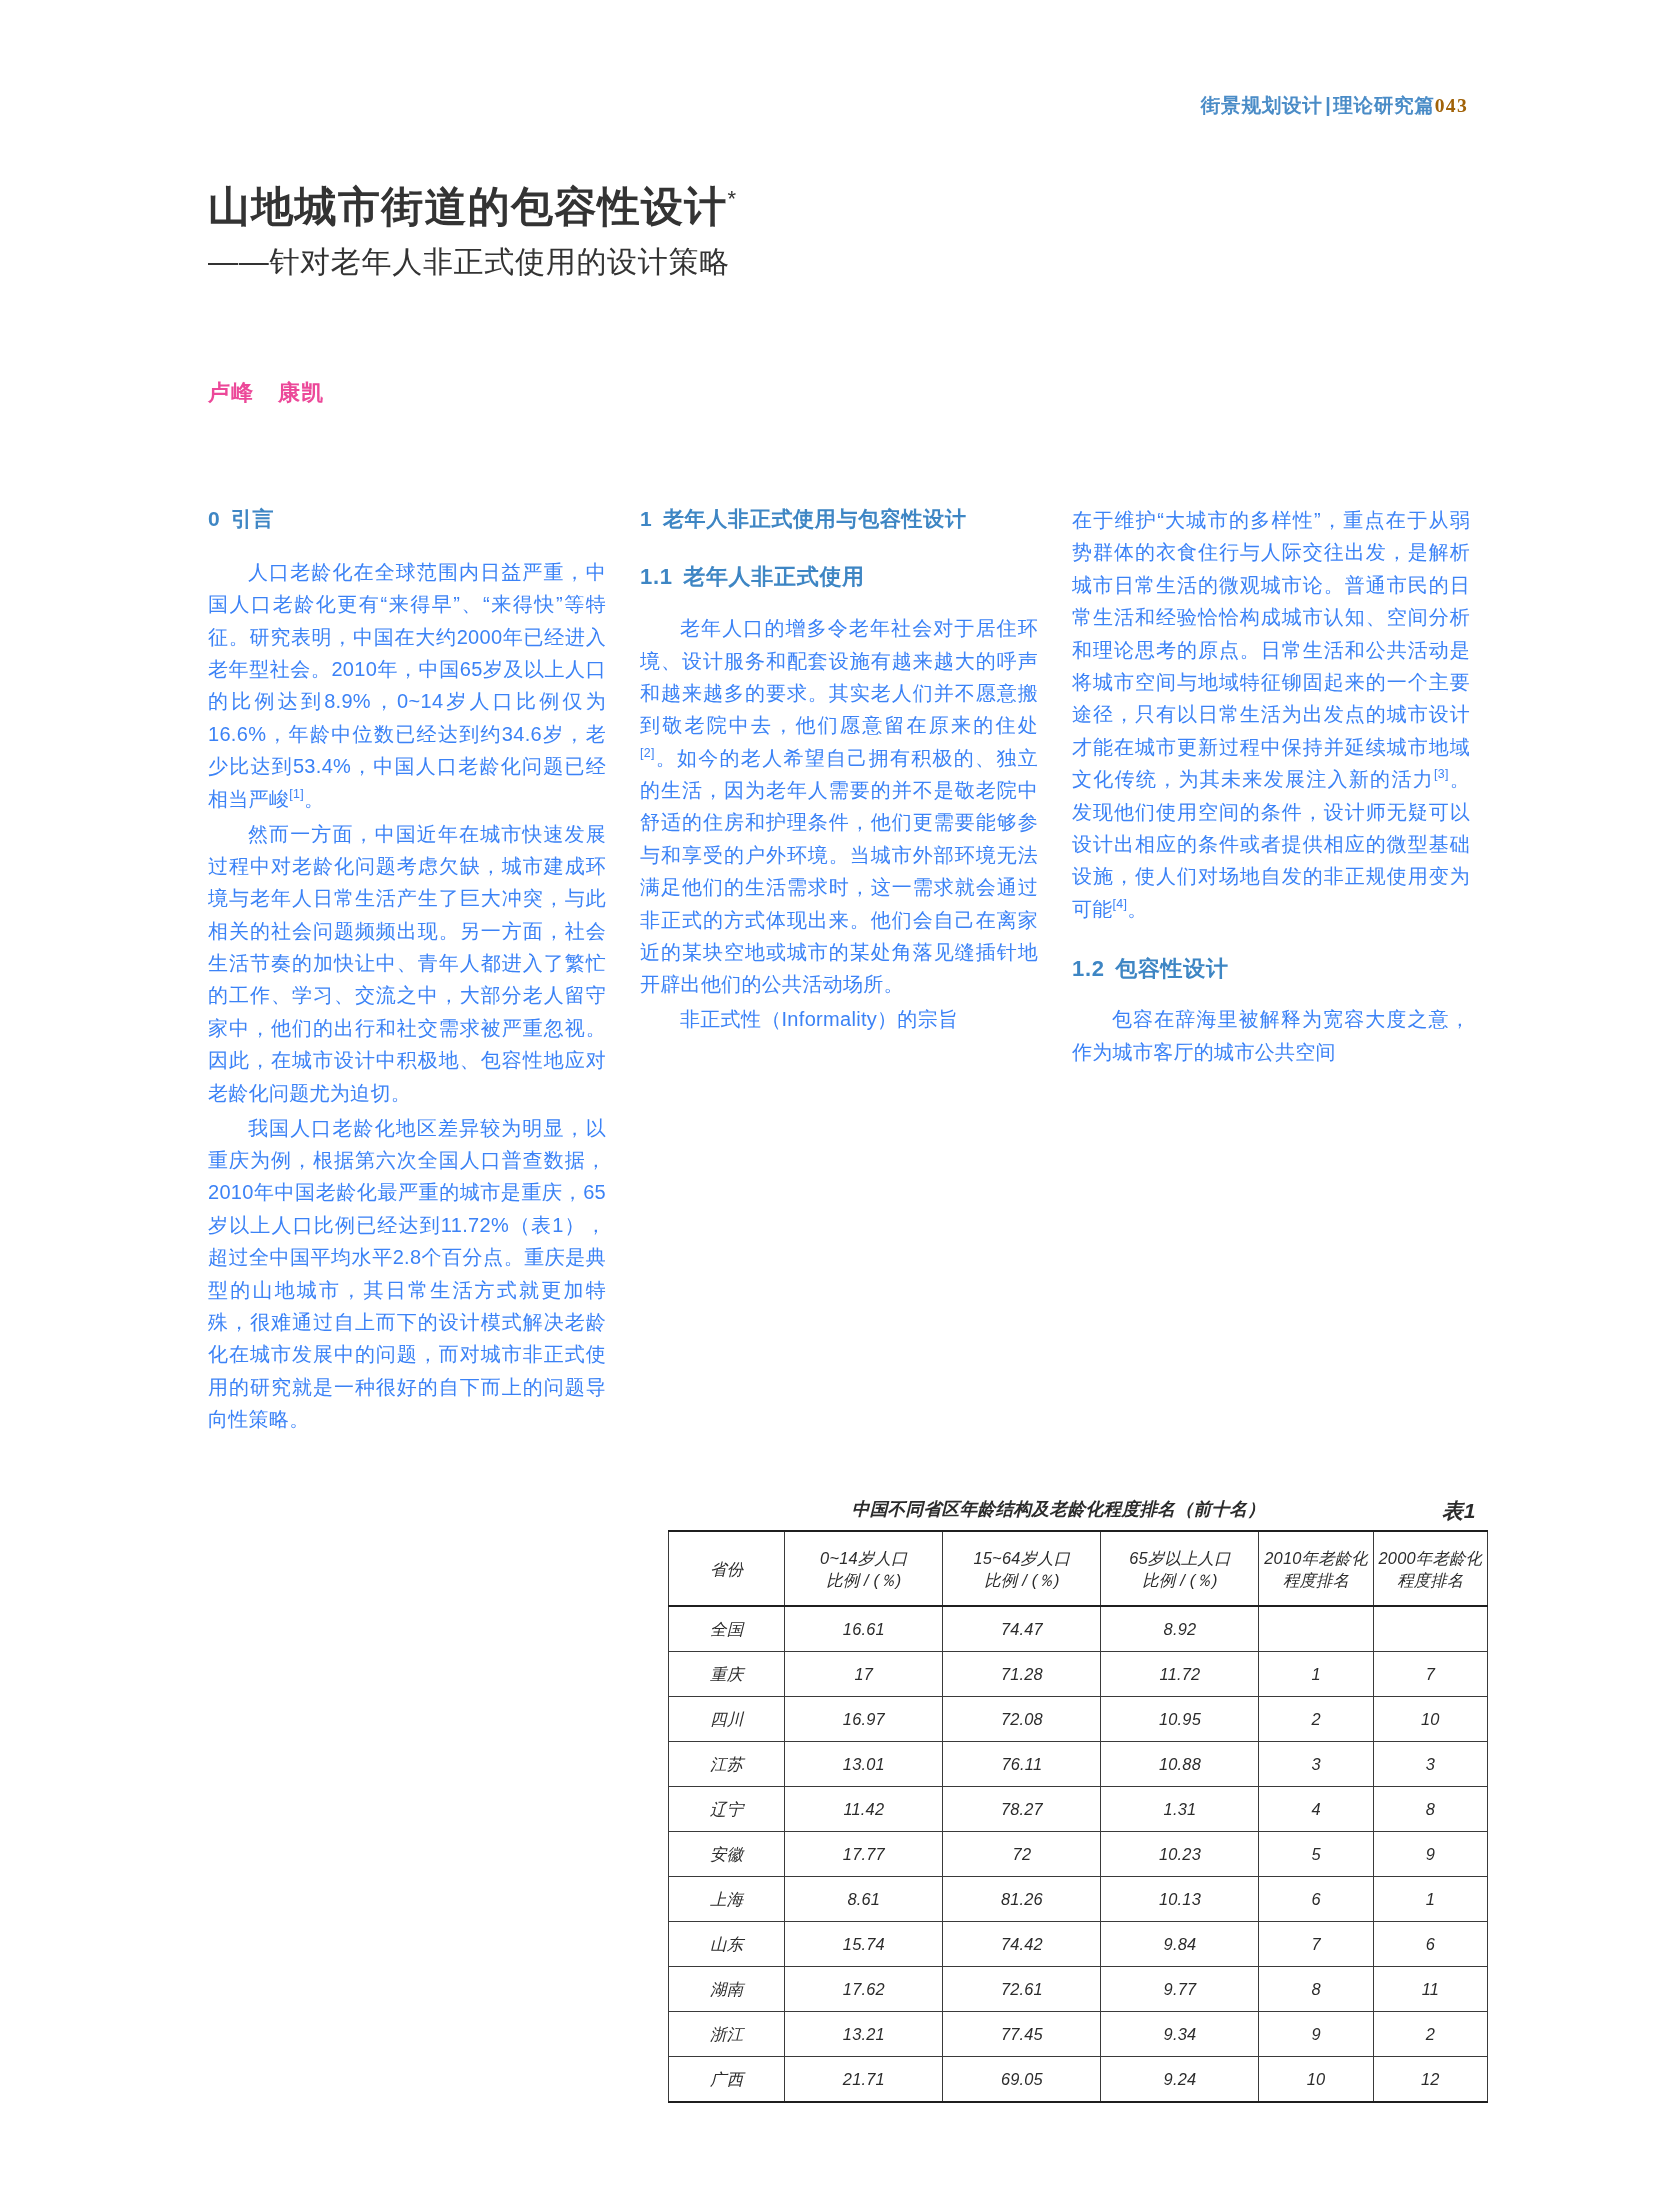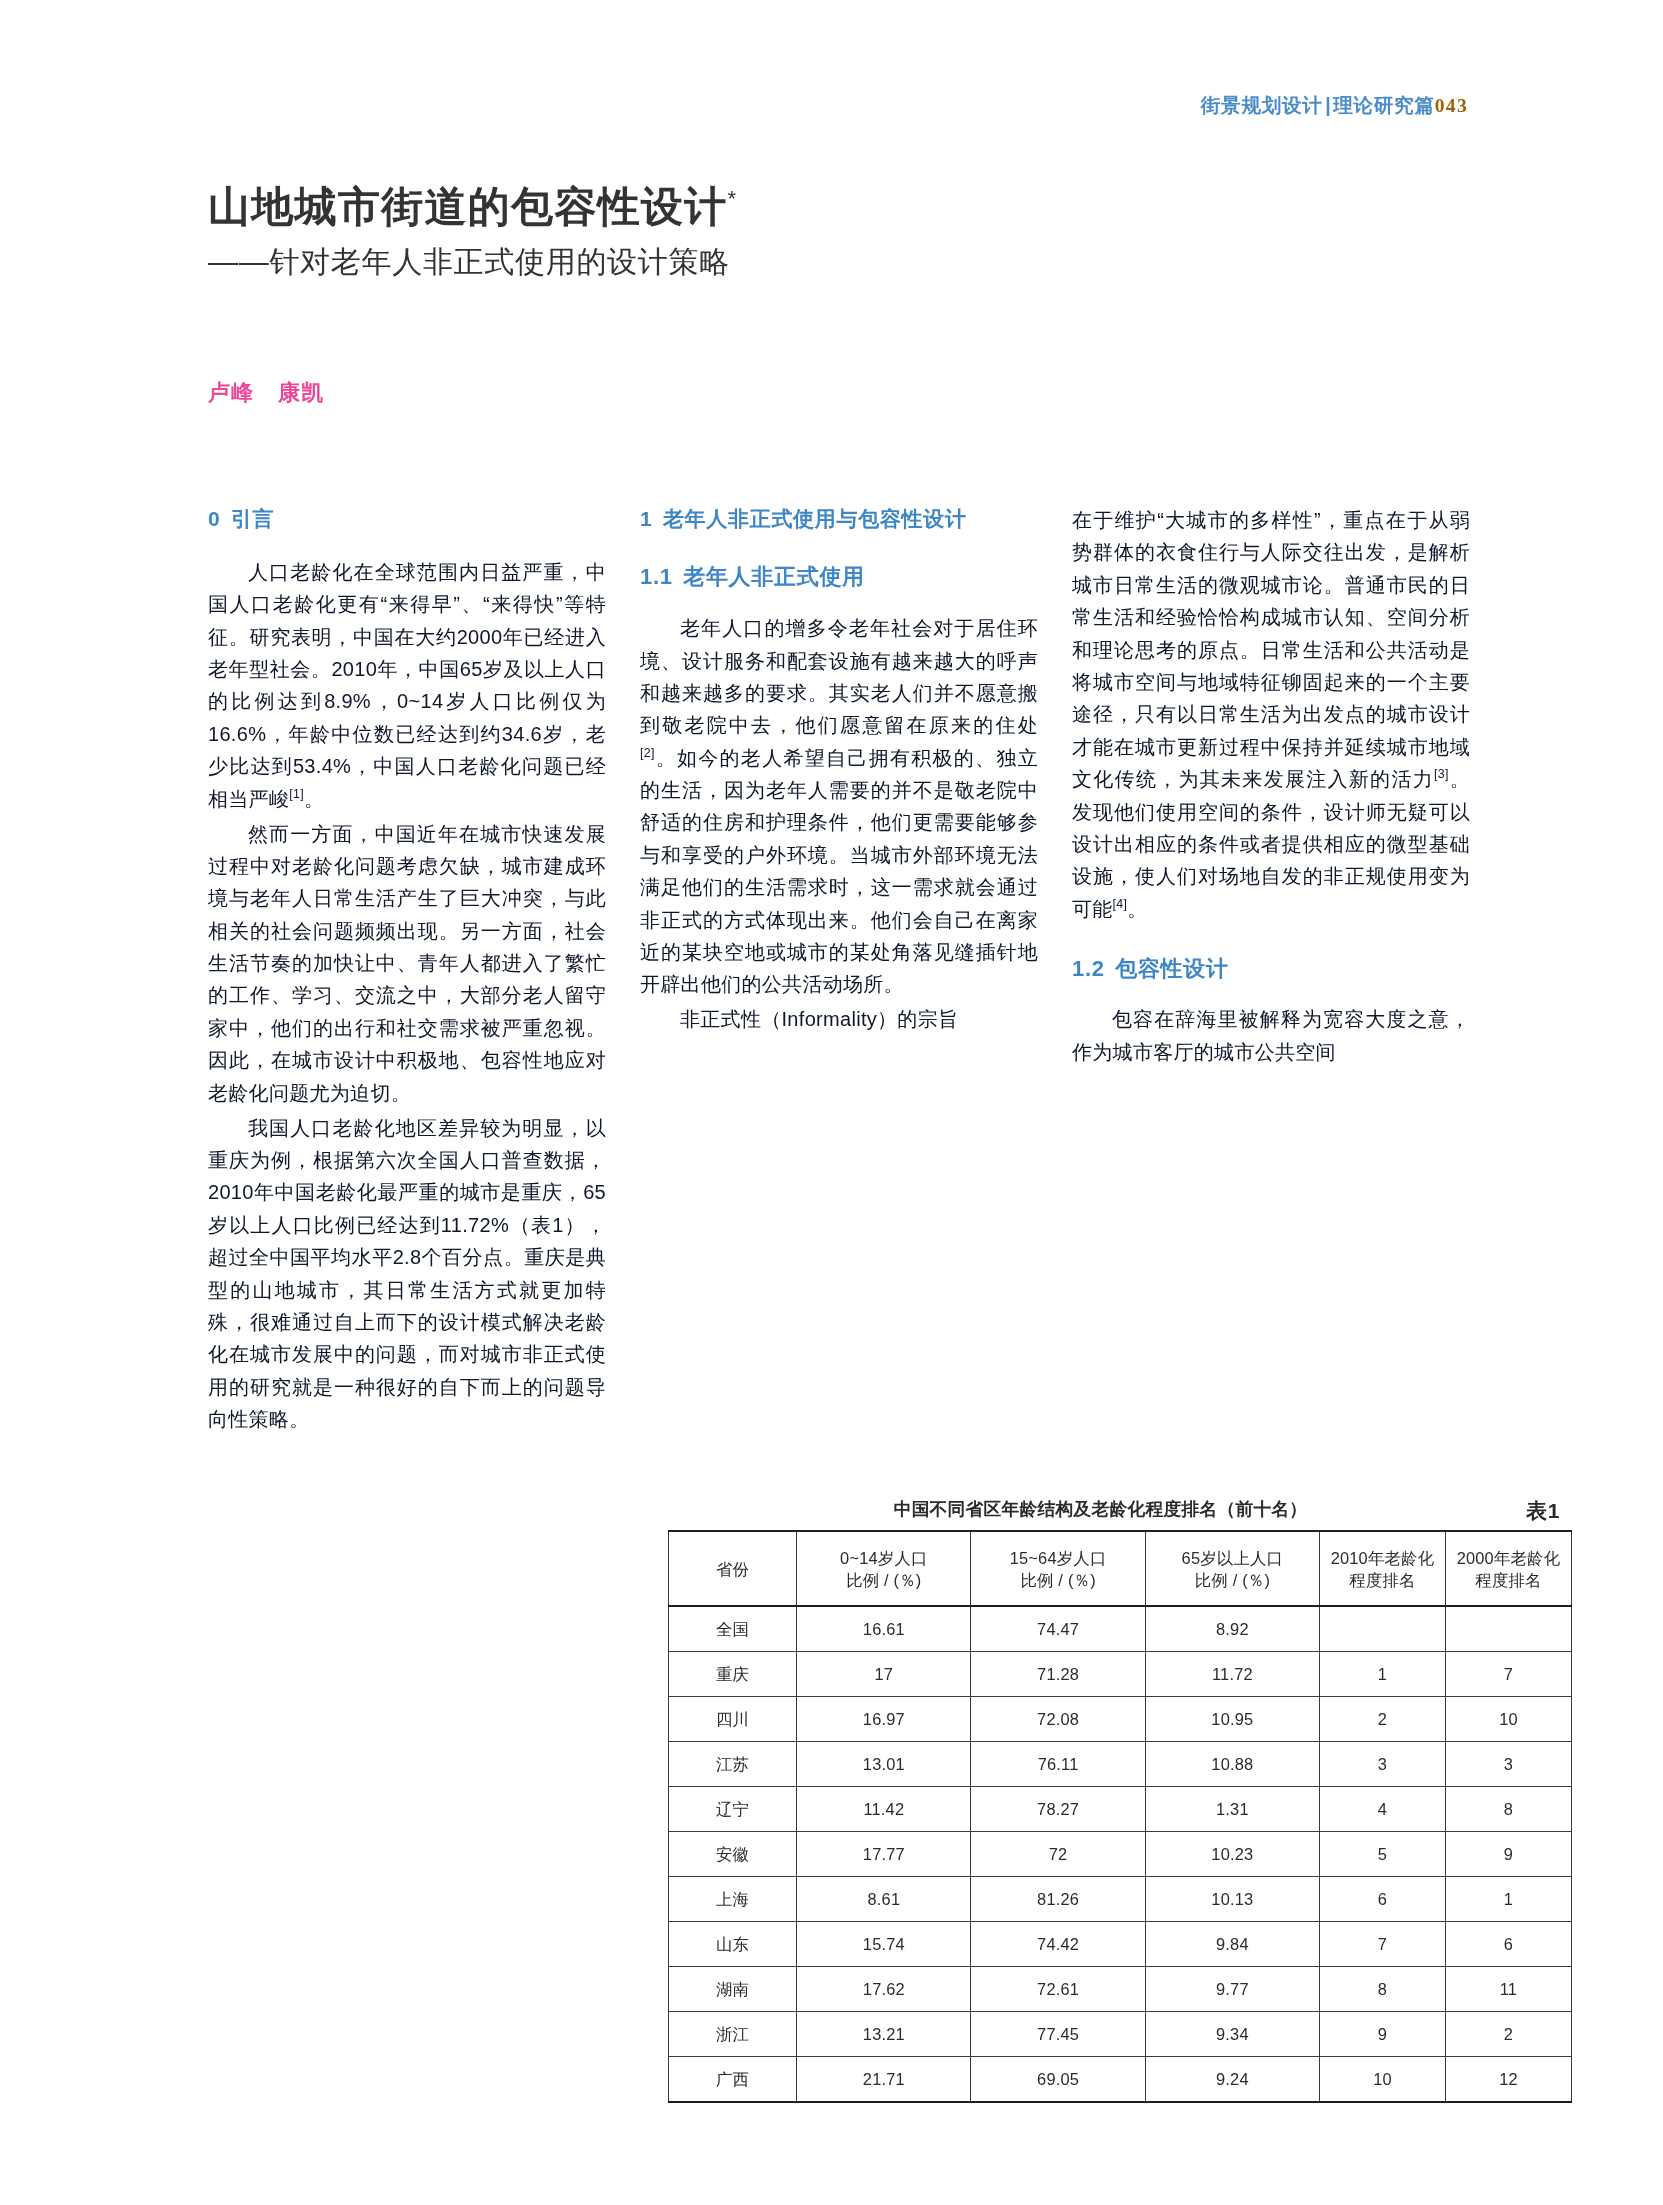--- a/index.html
+++ b/index.html
@@ -120,40 +120,41 @@
     color: #3E86C4;
     line-height: 1.42;
     margin: 27.5px 0 19.6px 0;
     letter-spacing: 0.7px;
   }
   h3.subsec .num { margin-right: 10.5px; }
 
   p.body {
     font-size: 20px;
     line-height: 1.62;
-    color: #0f172a;
+    color: #3b82f6;
     margin: 0 0 2.6px 0;
     text-indent: 2em;
     text-align: justify;
     text-justify: inter-ideograph;
     letter-spacing: 0.3px;
   }
   p.body sup {
     font-size: 12.4px;
     vertical-align: super;
   }
 
   .col-3 p.body.first { text-indent: 0; }
 
   
   .table-wrap {
     position: absolute;
     top: 1497px;
     left: 668px;
-    width: 904px;
+    width: 820px;
+    font-style: italic;
   }
   .table-caption-row {
     display: flex;
     align-items: baseline;
     justify-content: center;
     position: relative;
     margin-bottom: 9.2px;
   }
   .table-caption {
     font-size: 17.7px;

